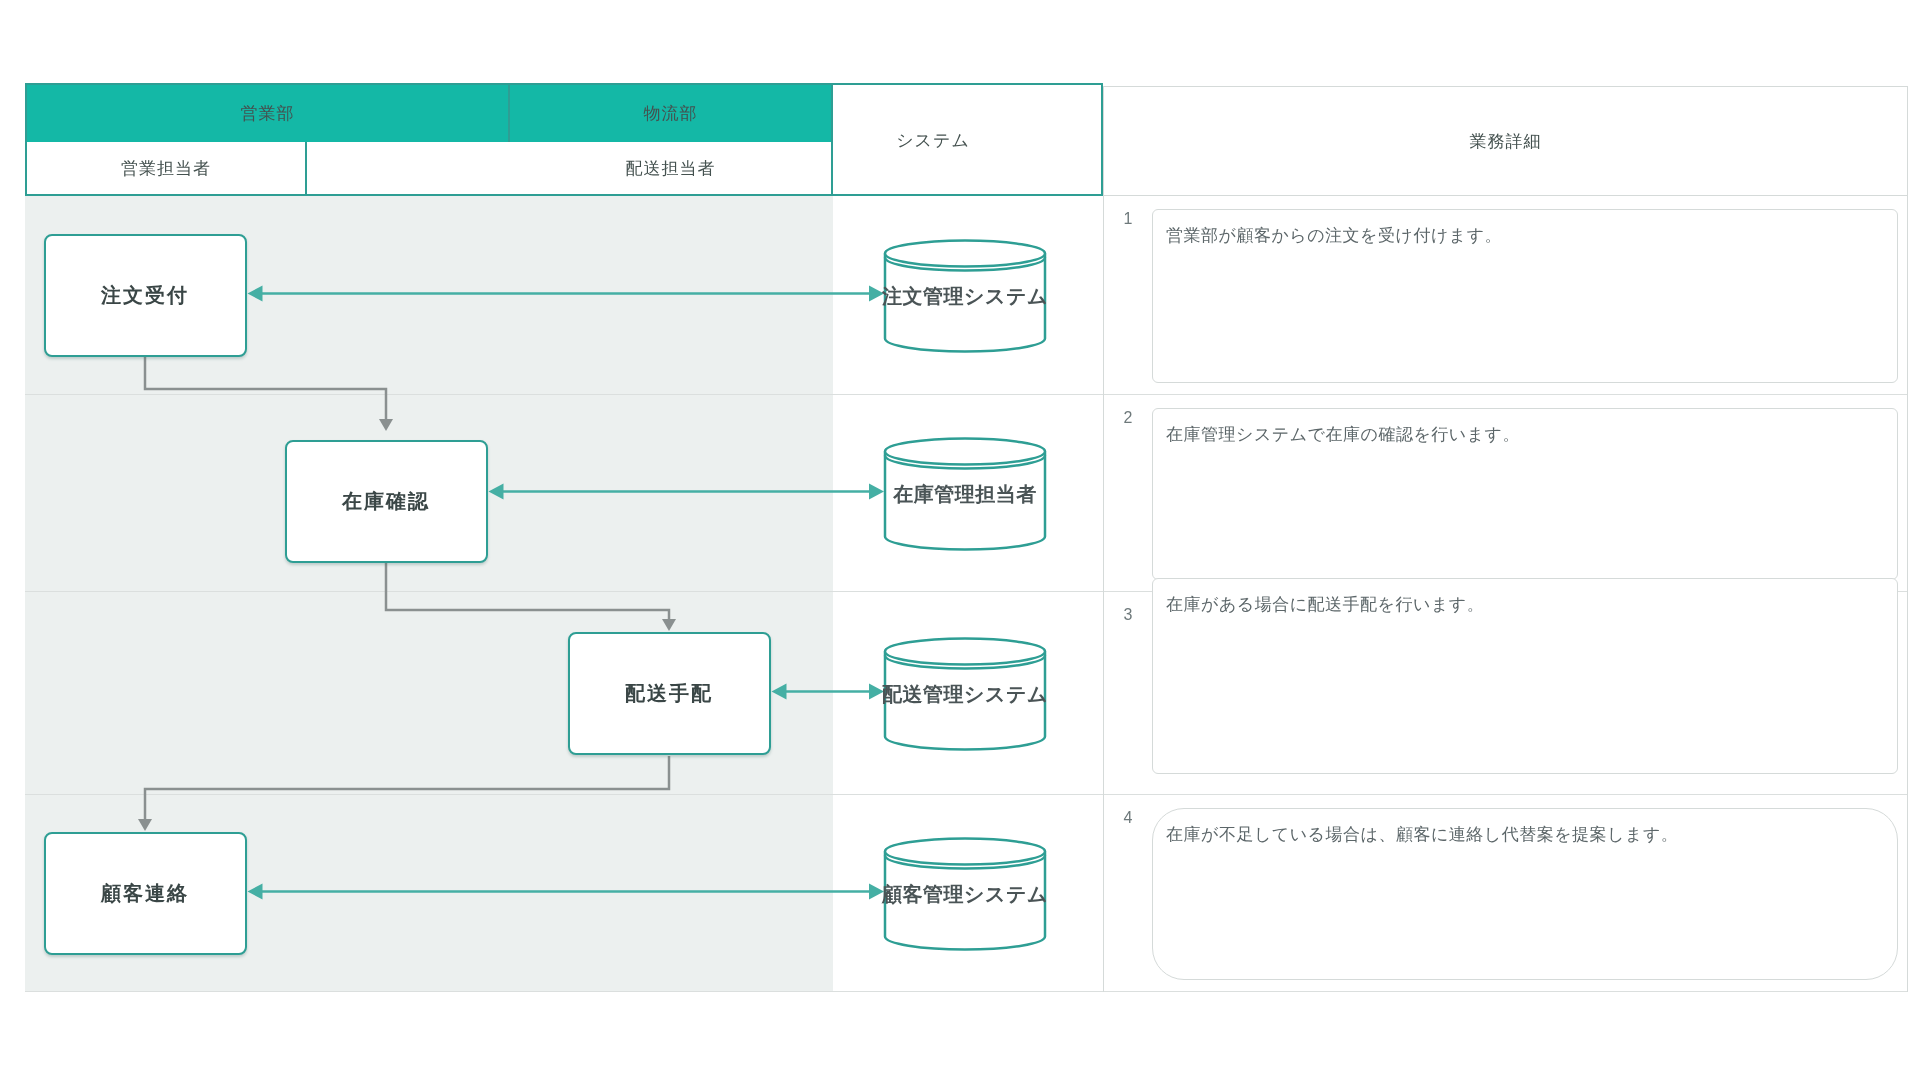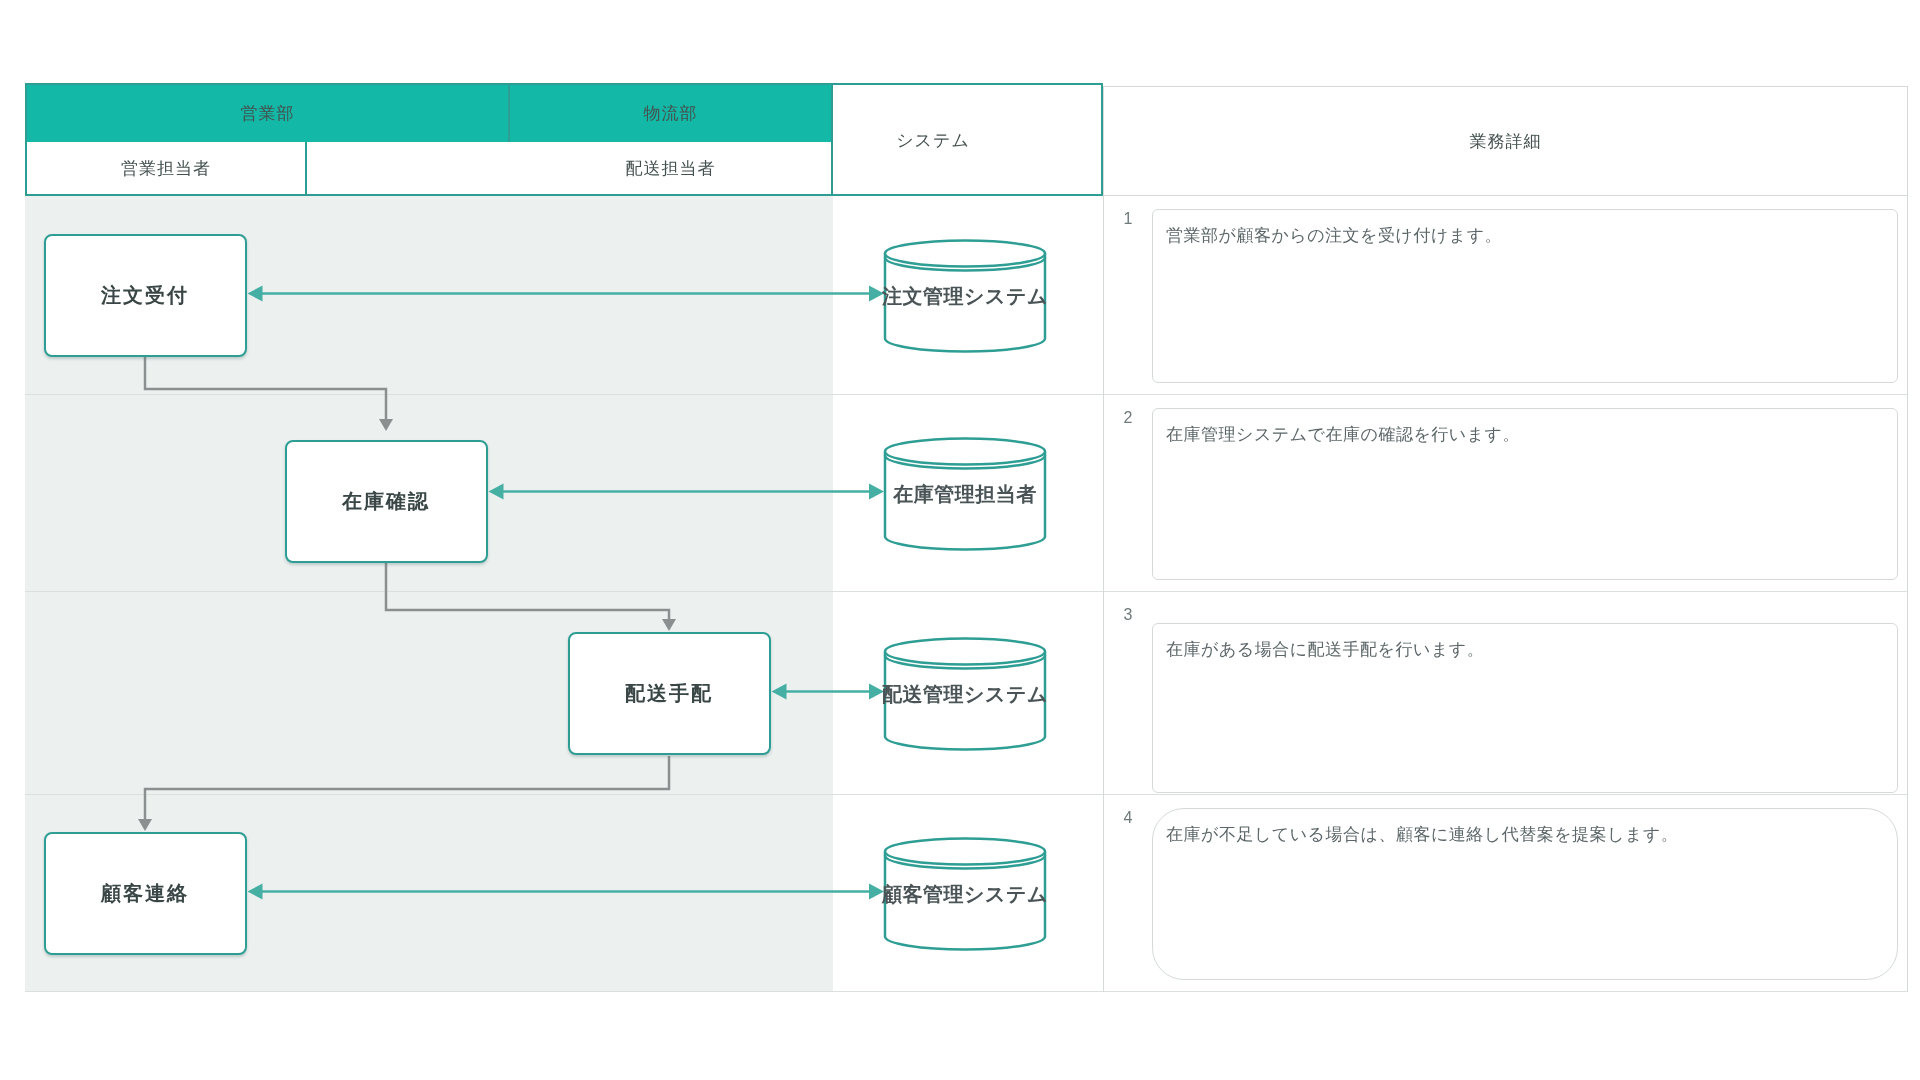--- a/index.html
+++ b/index.html
@@ -93,18 +93,18 @@
     <div class="abs db-label" style="left:965px;top:295.5px;">注文管理システム</div>
     <div class="abs detail-num" style="left:1111px;top:210px;">1</div>
     <div class="abs detail-box" style="left:1152px;top:209px;width:746px;height:174px;">営業部が顧客からの注文を受け付けます。</div>
     <div class="abs task-box" style="left:284.5px;top:440px;width:203px;height:123px;">在庫確認</div>
     <div class="abs db-label" style="left:965px;top:493.5px;">在庫管理担当者</div>
     <div class="abs detail-num" style="left:1111px;top:409px;">2</div>
     <div class="abs detail-box" style="left:1152px;top:408px;width:746px;height:172px;">在庫管理システムで在庫の確認を行います。</div>
     <div class="abs task-box" style="left:567.5px;top:632px;width:203px;height:123px;">配送手配</div>
     <div class="abs db-label" style="left:965px;top:693.5px;">配送管理システム</div>
     <div class="abs detail-num" style="left:1111px;top:606px;">3</div>
-    <div class="abs detail-box" style="left:1152px;top:623px;width:746px;height:170px;">在庫がある場合に配送手配を行います。</div>
+    <div class="abs detail-box" style="left:1152px;top:578px;width:746px;height:196px;">在庫がある場合に配送手配を行います。</div>
     <div class="abs task-box" style="left:43.5px;top:832px;width:203px;height:123px;">顧客連絡</div>
     <div class="abs db-label" style="left:965px;top:893.5px;">顧客管理システム</div>
     <div class="abs detail-num" style="left:1111px;top:809px;">4</div>
     <div class="abs detail-box" style="left:1152px;top:808px;width:746px;height:172px;border-radius:32px;">在庫が不足している場合は、顧客に連絡し代替案を提案します。</div>
   </div>
 
 </body></html>

